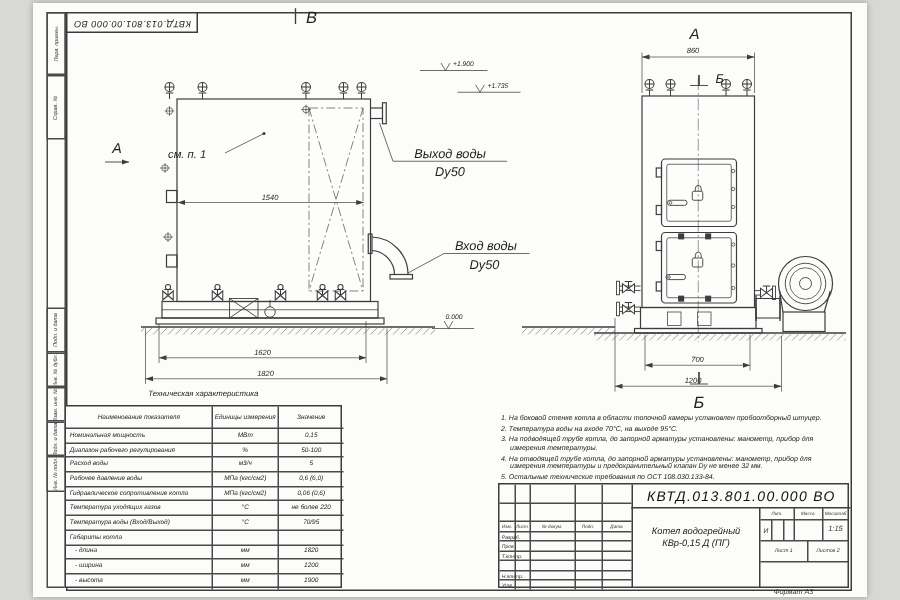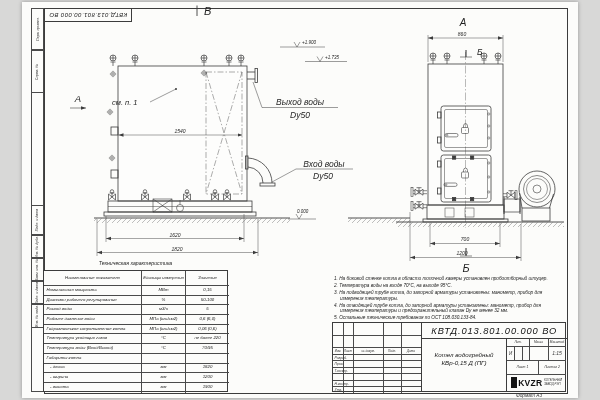--- a/index.html
+++ b/index.html
@@ -422,25 +422,17 @@
       <div class="tbr-lbl" style="left:0;top:8px;width:7.3px;height:14px;font-size:4.5px;">И</div>
       <div class="tbr-lbl" style="left:41px;top:8px;width:18px;height:14px;font-size:5px;">1:15</div>
       <div class="tbr-lbl" style="left:0;top:22px;width:31px;height:14px;font-size:3.5px;">
         <span>Лист</span>&nbsp;
         <span>1</span>
       </div>
       <div class="tbr-lbl" style="left:31px;top:22px;width:28px;height:14px;font-size:3.5px;">
         <span>Листов</span>&nbsp;
         <span>2</span>
       </div>
-      <div class="logo-row">
-        <div class="logo-mark"></div>
-        <span class="logo-kvzr">KVZR</span>
-        <span class="logo-co">
-          <span>КОТЕЛЬНЫЙ</span>
-          <span>ЗАВОД РЭП</span>
-        </span>
-      </div>
     </div>
   </div>
 
   <div class="format-label">Формат А3</div>
 </div>
 
 </body></html>

